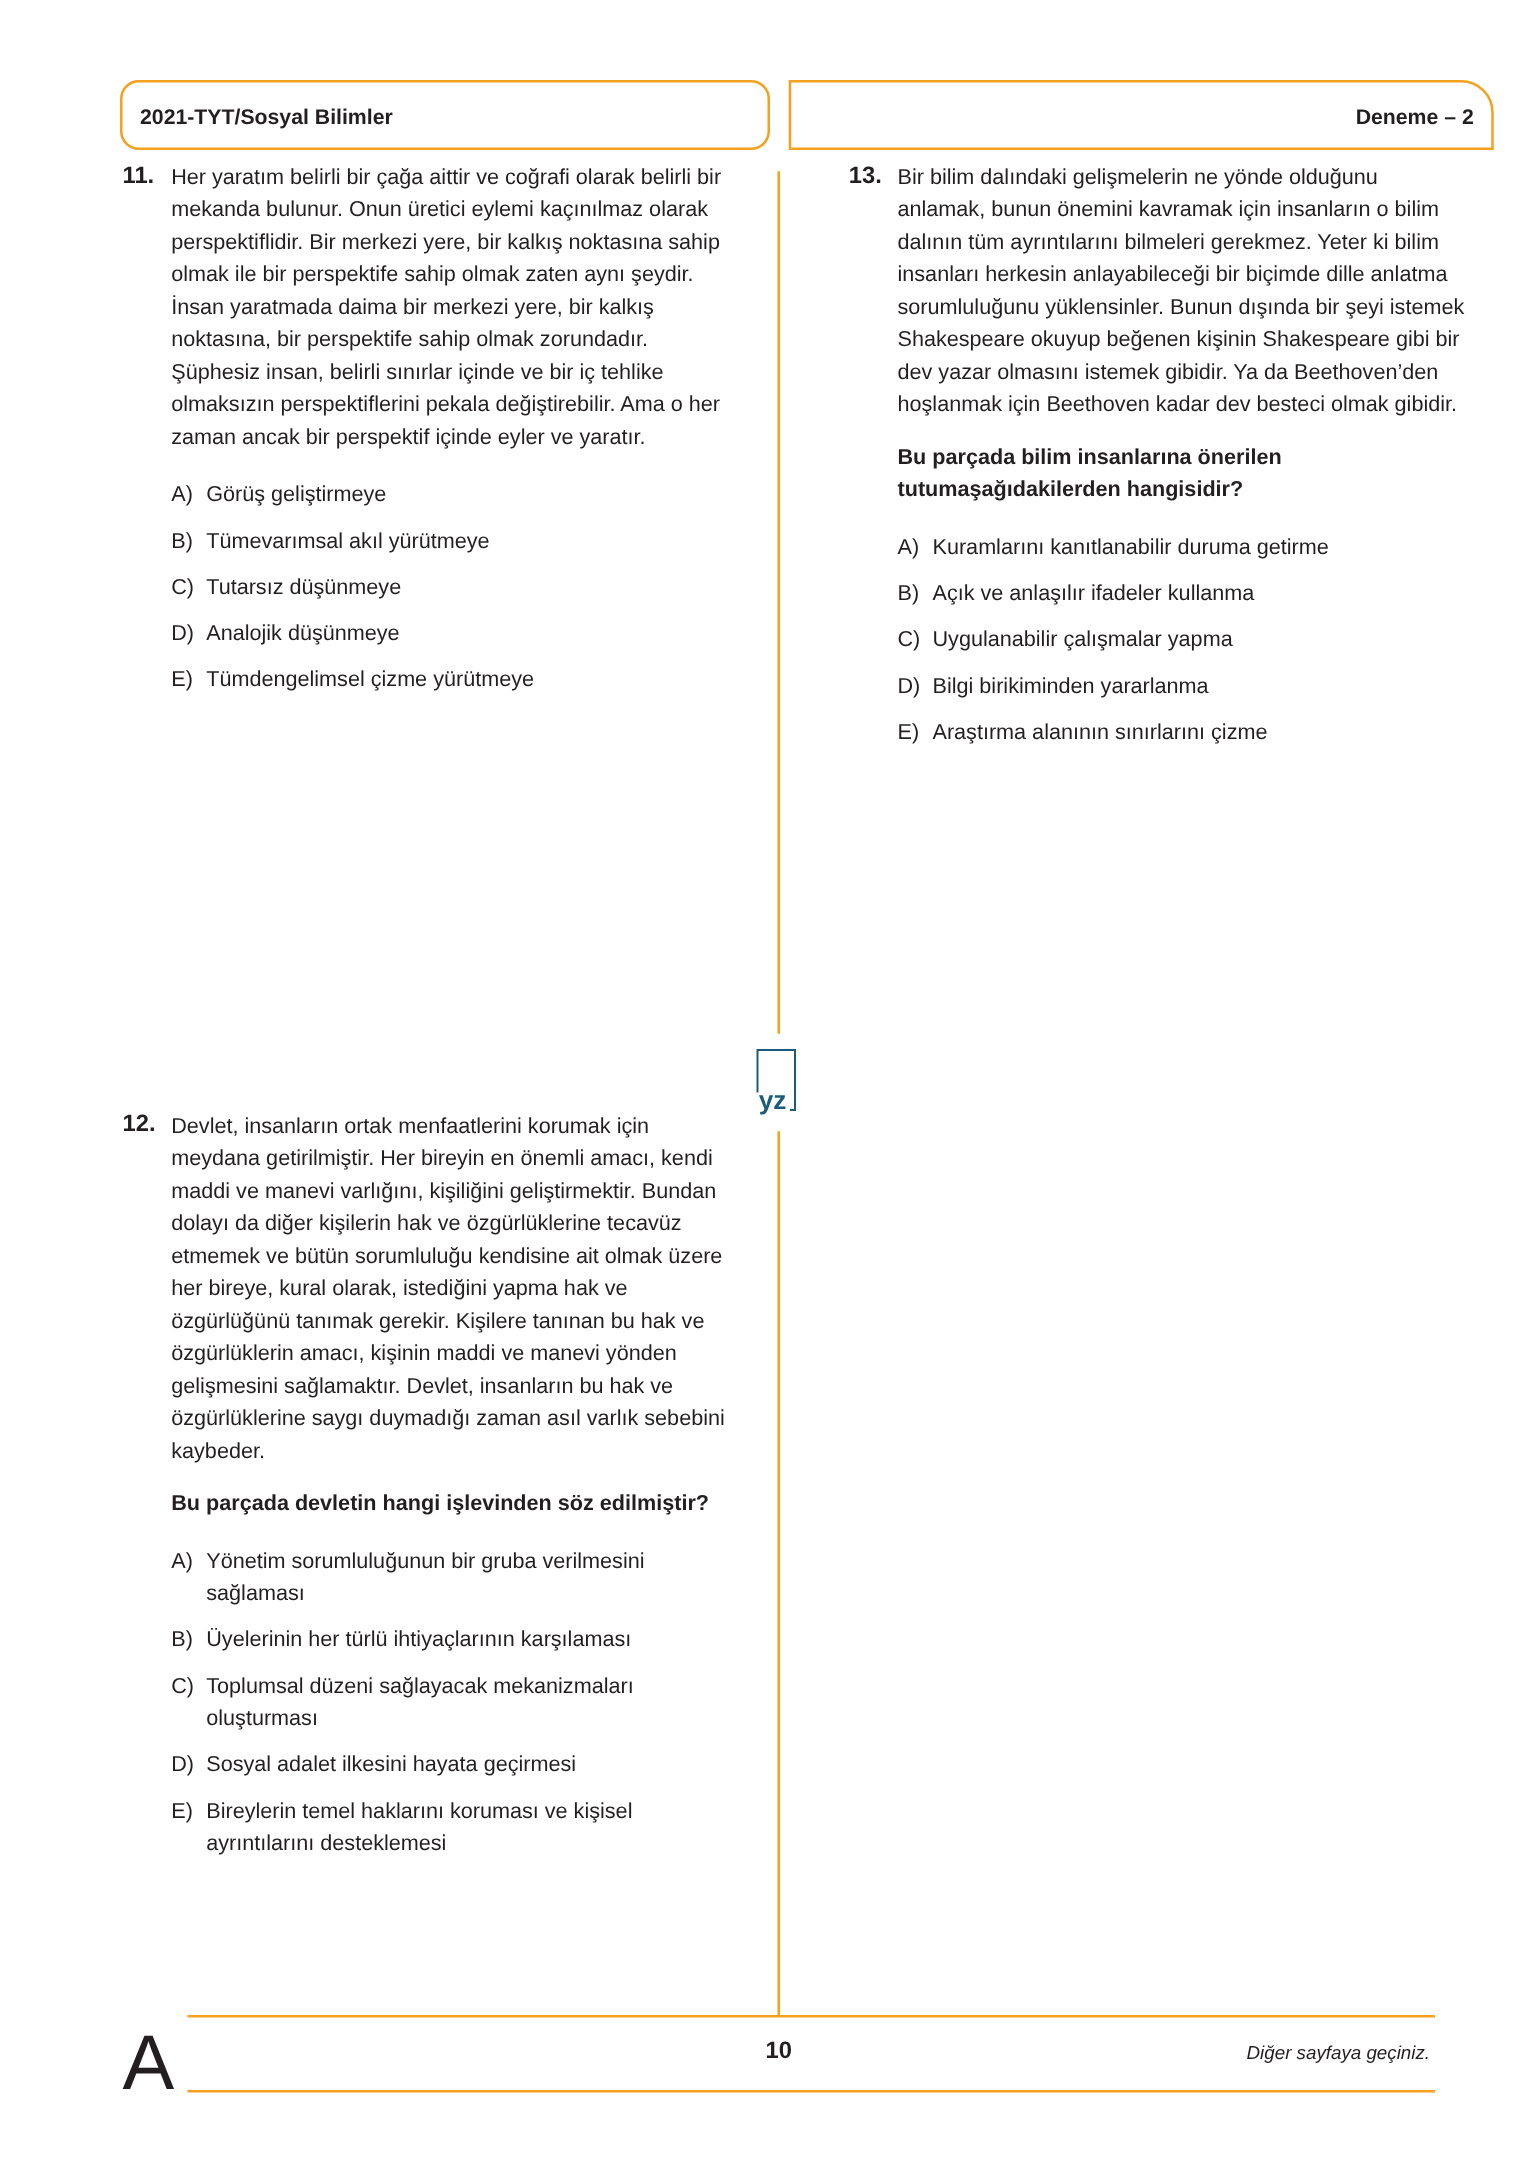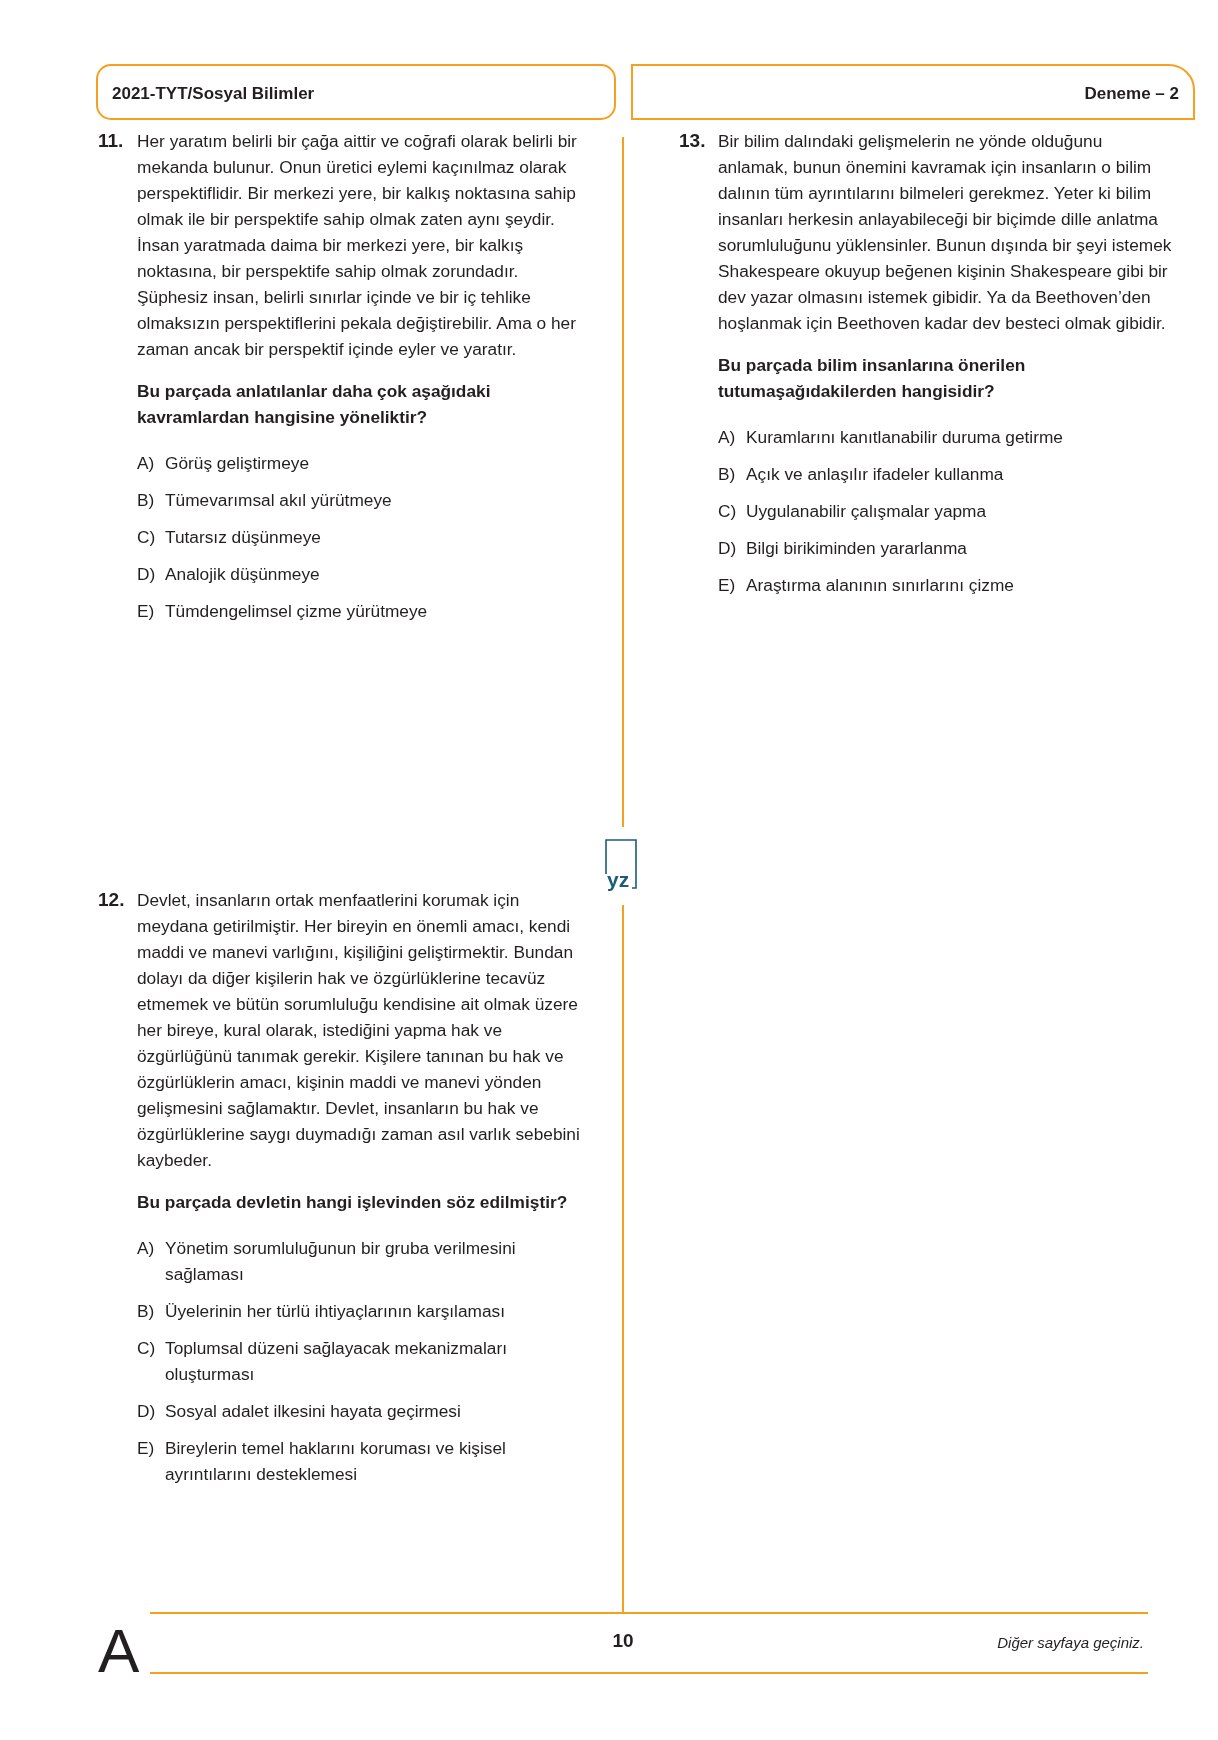--- a/index.html
+++ b/index.html
@@ -43,21 +43,20 @@
 
 <svg class="logo" viewBox="0 0 34 56">
   <path d="M2 36 V2 H32 V50 H28" fill="none" stroke="#1b5c7a" stroke-width="1.6"></path>
   <text x="3" y="49" font-family="Liberation Sans, sans-serif" font-weight="bold" font-size="21" fill="#1b5c7a">yz</text>
 </svg>
 
 <div class="q" style="left:98px; top:128px; width:490px;">
   <span class="qnum">11.</span>
   <div class="qbody">
     <div>Her yaratım belirli bir çağa aittir ve coğrafi olarak belirli bir mekanda bulunur. Onun üretici eylemi kaçınılmaz olarak perspektiflidir. Bir merkezi yere, bir kalkış noktasına sahip olmak ile bir perspektife sahip olmak zaten aynı şeydir. İnsan yaratmada daima bir merkezi yere, bir kalkış noktasına, bir perspektife sahip olmak zorundadır. Şüphesiz insan, belirli sınırlar içinde ve bir iç tehlike olmaksızın perspektiflerini pekala değiştirebilir. Ama o her zaman ancak bir perspektif içinde eyler ve yaratır.</div>
-    <div class="stem" style="padding-right:30px;">Bu parçada anlatılanlar daha çok aşağıdaki kavramlardan hangisine yöneliktir?</div>
     <div class="opts">
       <div class="opt">
           <span class="opt-l">A)</span>
           <span class="opt-t">Görüş geliştirmeye</span>
         </div>
       <div class="opt">
           <span class="opt-l">B)</span>
           <span class="opt-t">Tümevarımsal akıl yürütmeye</span>
         </div>
       <div class="opt">

